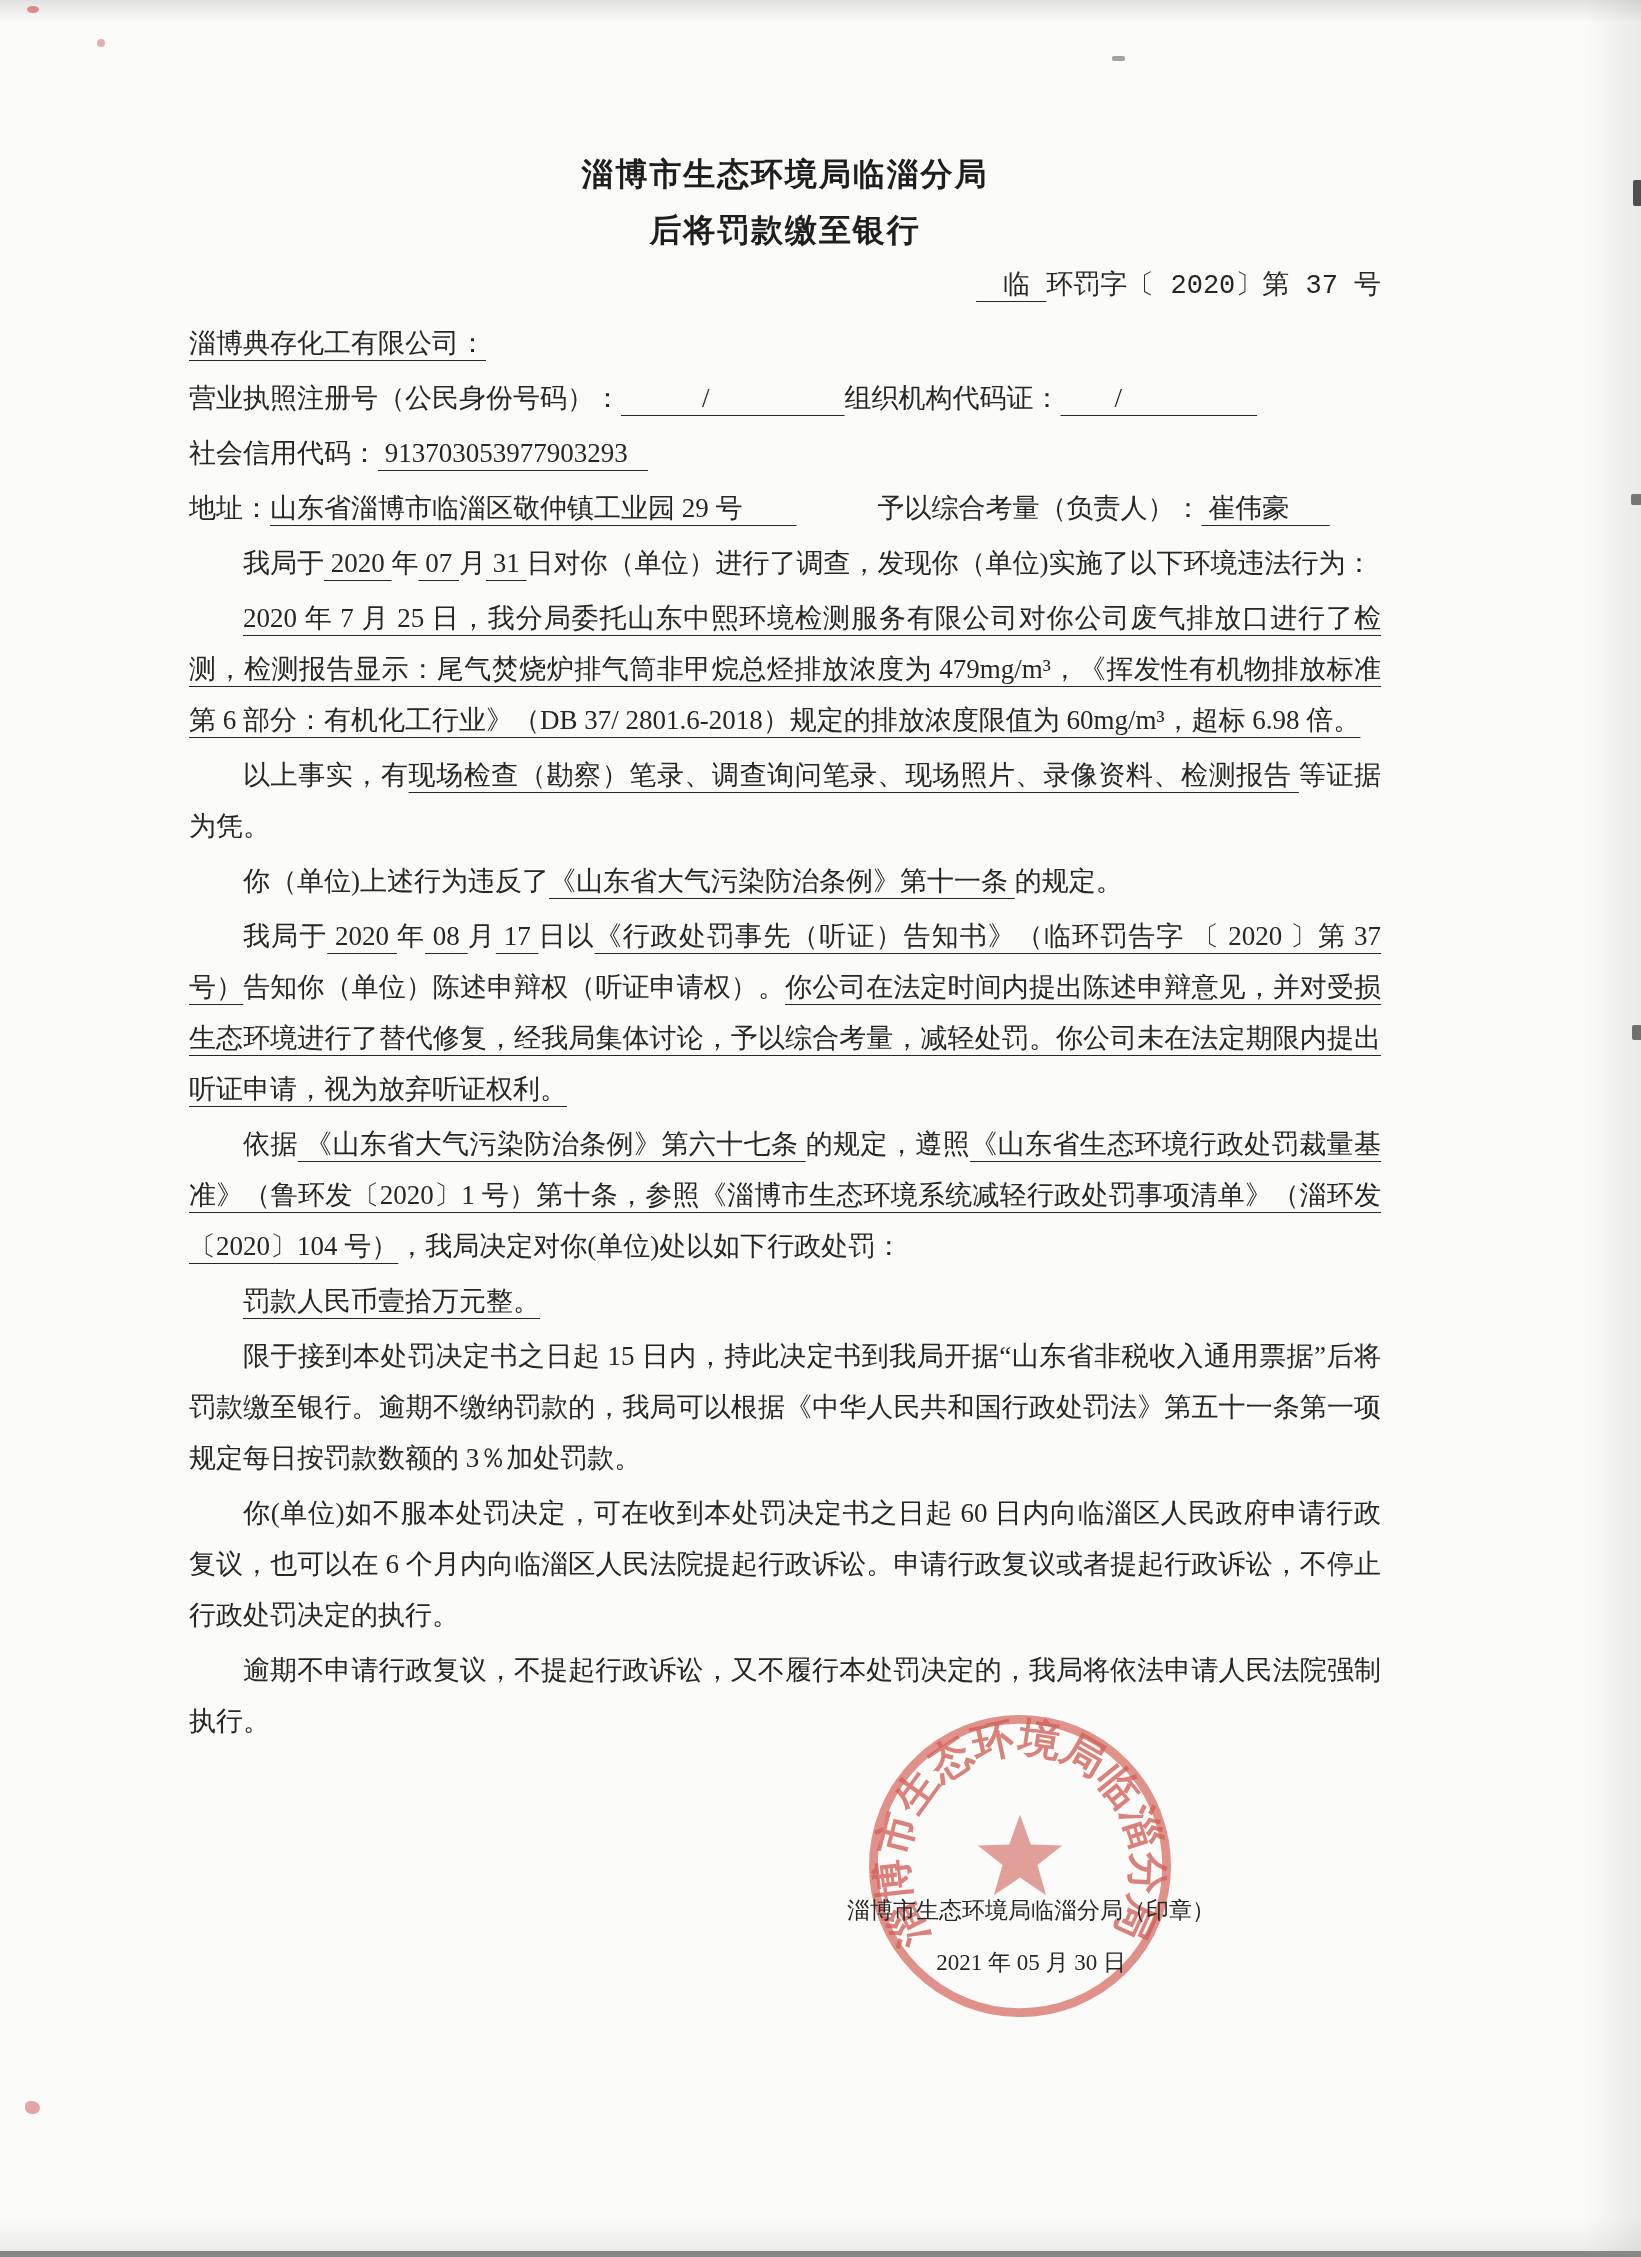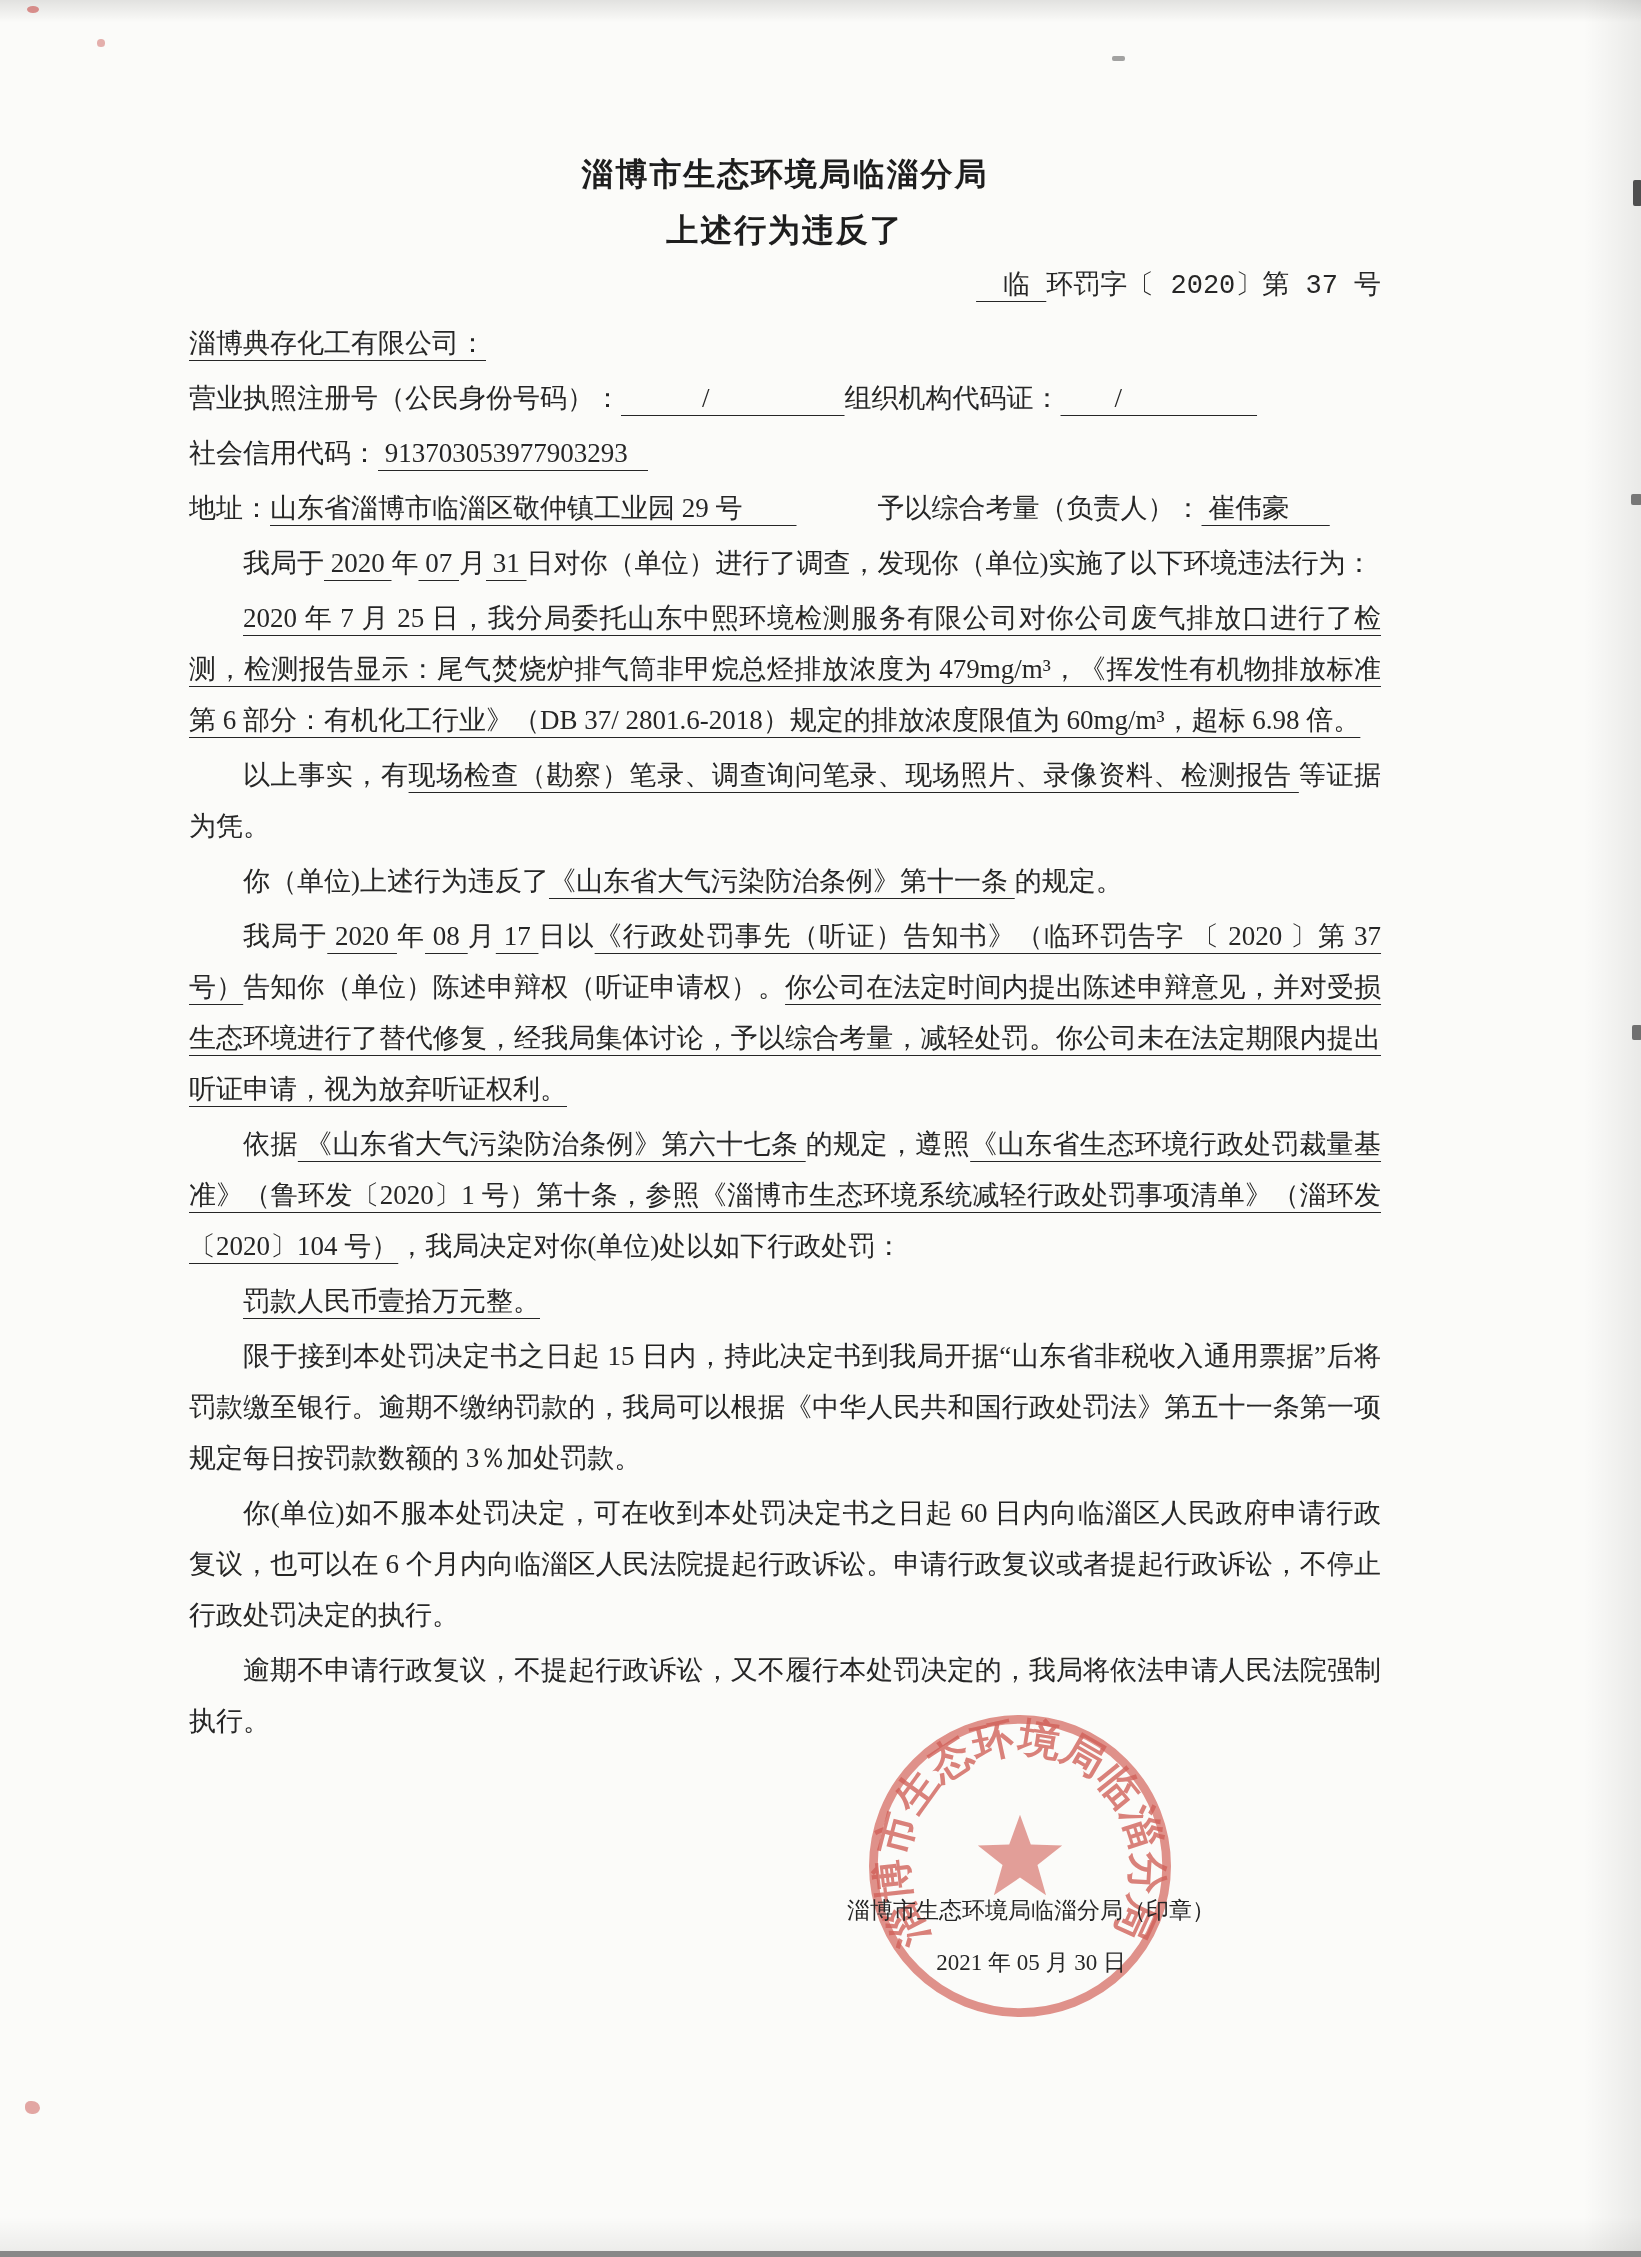--- a/index.html
+++ b/index.html
@@ -97,21 +97,21 @@
   .a6{ left:1632px; top:1025px; width:9.7px; height:14.5px; background:rgba(60,60,60,.7); border-radius:1.9px; }
   .a7{ left:25px; top:2101px; width:14.5px; height:12.6px; background:rgba(196,62,58,.45); border-radius:40% 60% 50% 50%; }
 </style>
 </head>
 <body>
 
 <div class="page">
 
   <div class="content">
     <h1 class="title">淄博市生态环境局临淄分局</h1>
-    <h2 class="title2">上述行为违反了</h2>
+    <h2 class="title2">后将罚款缴至银行</h2>
 
     <div class="doc-no"><span class="u">　临 </span><span>环罚字〔 2020〕第 37 号</span></div>
 
     <div class="body-text">
         <p><span class="u">淄博典存化工有限公司：</span></p>
         <p><span>营业执照注册号（公民身份号码）：</span><span class="u">　　　/　　　　　</span><span>组织机构代码证：</span><span class="u">　　/　　　　　</span></p>
         <p><span>社会信用代码：</span><span class="u">&nbsp;913703053977903293&nbsp;&nbsp;&nbsp;</span></p>
         <p><span>地址：</span><span class="u">山东省淄博市临淄区敬仲镇工业园 29 号　　</span><span>　　　</span><span>予以综合考量（负责人）：</span><span class="u">&nbsp;崔伟豪　&nbsp;&nbsp;</span></p>
         <p class="indent"><span>我局于</span><span class="u">&nbsp;2020&nbsp;</span><span>年</span><span class="u">&nbsp;07&nbsp;</span><span>月</span><span class="u">&nbsp;31&nbsp;</span><span>日对你（单位）进行了调查，发现你（单位)实施了以下环境违法行为：</span></p>
         <p class="indent"><span class="u">2020 年 7 月 25 日，我分局委托山东中熙环境检测服务有限公司对你公司废气排放口进行了检测，检测报告显示：尾气焚烧炉排气筒非甲烷总烃排放浓度为 479mg/m³，《挥发性有机物排放标准 第 6 部分：有机化工行业》（DB 37/ 2801.6-2018）规定的排放浓度限值为 60mg/m³，超标 6.98 倍。</span></p>

